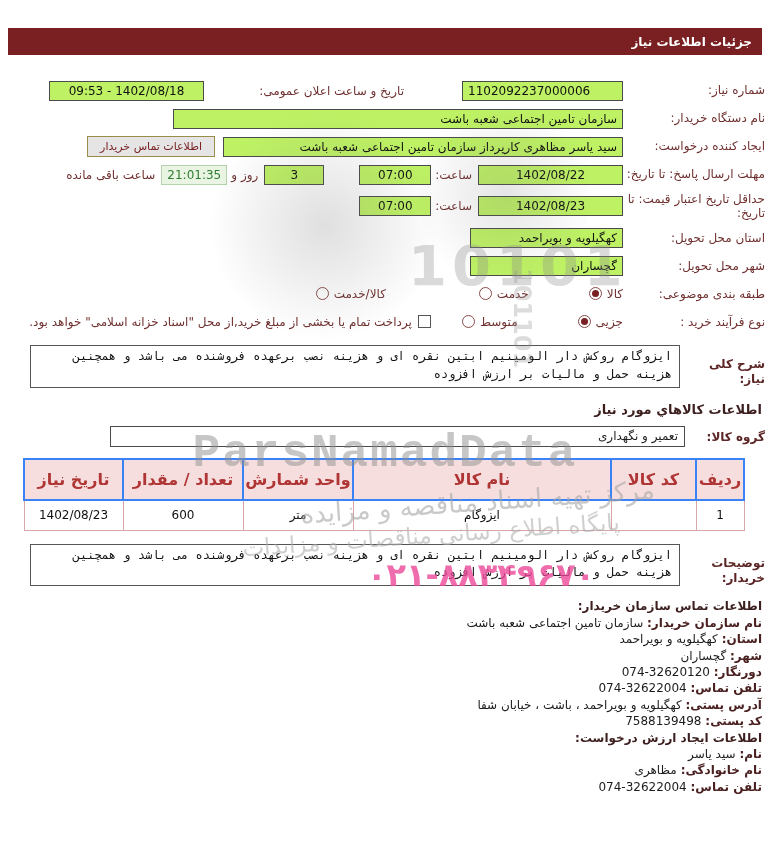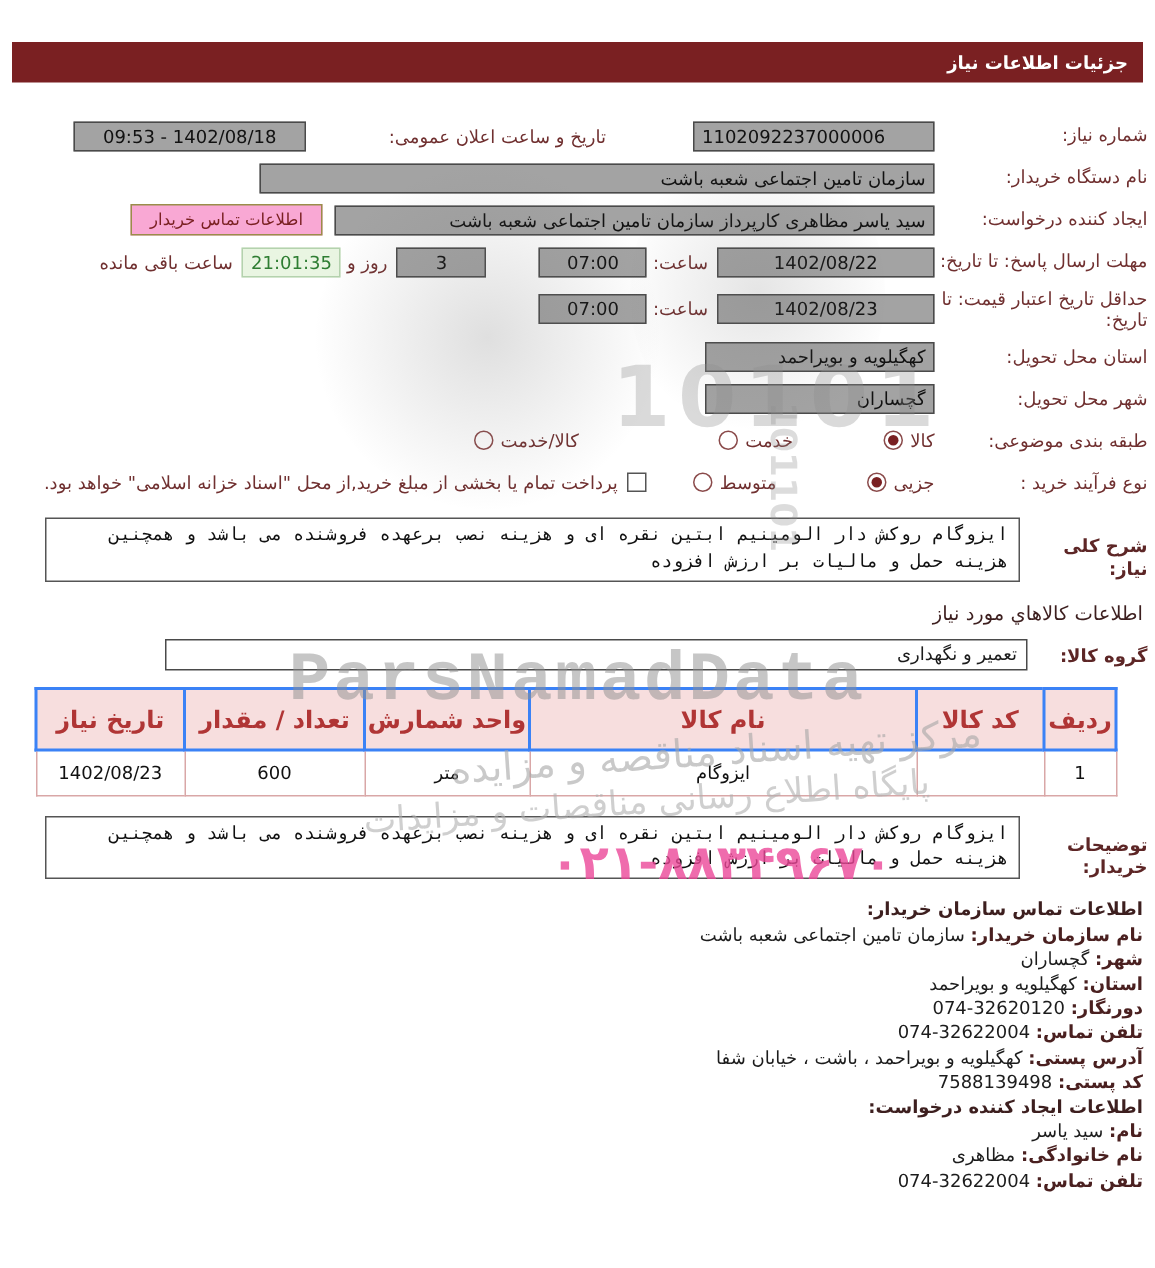--- a/index.html
+++ b/index.html
@@ -35,21 +35,21 @@
     color:#703030;
     font-size:12px;
     width:142px;
     flex-shrink:0;
     text-align:right;
     line-height:1.18;
   }
   .lbl2 { color:#703030; font-size:12px; text-align:right; }
   .inputbox {
     border:1px solid #4a4a4a;
-    background:#a3a3a3;
+    background:#bef264;
     height:20px;
     line-height:18px;
     font-size:12px;
     padding:0 5px;
     overflow:hidden;
     white-space:nowrap;
     color:#111;
   }
   .w-date   { width:145px; text-align:center; }
   .w-hour   { width:72px;  text-align:center; margin-right:4px; }
@@ -66,21 +66,21 @@
     border:1px solid #b4d2ae;
     color:#2e7d32;
     text-align:center;
     font-size:12px;
   }
   .sm-lbl { color:#703030; margin-right:6px; white-space:nowrap; }
   .contact-btn {
     margin-right:8px;
     height:21px;
     padding:0 12px;
-    background:#f9a8d4;
+    background:#e5e5e5;
     border:1px solid #9a8d4a;
     color:#7a2022;
     font-size:11px;
     font-family:inherit;
     cursor:pointer;
     white-space:nowrap;
   }
   .opt-group { display:flex; align-items:center; white-space:nowrap; }
   .opt-label { color:#703030; }
   .radio {
@@ -119,21 +119,21 @@
     padding:3px 7px;
     font-size:12px;
     line-height:1.45;
     text-align:right;
     color:#111;
     background:#fff;
     font-family:Liberation Mono, monospace;
   }
   .goods-header {
     margin:14px 8px 0 0;
-    font-weight:normal;
+    font-weight:bold;
     font-size:13px;
     color:#3d1f1f;
     text-align:right;
   }
   .group-row { display:flex; align-items:center; padding:0 5px; margin-top:9px; }
   .group-lbl { width:80px; flex-shrink:0; color:#5d2626; font-weight:bold; font-size:12px; text-align:right; }
   .group-box {
     width:575px;
     border:1px solid #4a4a4a;
     height:21px; line-height:19px;
@@ -326,44 +326,44 @@
   <div class="block-box">ایزوگام روکش دار الومینیم ابتین نقره ای و هزینه نصب برعهده فروشنده می باشد و همچنین هزینه حمل و مالیات بر ارزش افزوده</div>
 </div>
 
 <div class="contact">
   <div class="c-line c-head">اطلاعات تماس سازمان خریدار:</div>
   <div class="c-line">
     <b>نام سازمان خریدار:</b>
     <span class="val">سازمان تامین اجتماعی شعبه باشت</span>
   </div>
   <div class="c-line">
+    <b>استان:</b>
+    <span class="val">کهگیلویه و بویراحمد</span>
+  </div>
+  <div class="c-line">
     <b>شهر:</b>
     <span class="val">گچساران</span>
   </div>
   <div class="c-line">
-    <b>استان:</b>
-    <span class="val">کهگیلویه و بویراحمد</span>
-  </div>
-  <div class="c-line">
     <b>دورنگار:</b>
     <span class="val ltr">074-32620120</span>
   </div>
   <div class="c-line">
     <b>تلفن تماس:</b>
     <span class="val ltr">074-32622004</span>
   </div>
   <div class="c-line">
     <b>آدرس پستی:</b>
     <span class="val">کهگیلویه و بویراحمد ، باشت ، خیابان شفا</span>
   </div>
   <div class="c-line">
     <b>کد پستی:</b>
     <span class="val ltr">7588139498</span>
   </div>
-  <div class="c-line c-head">اطلاعات ایجاد کننده درخواست:</div>
+  <div class="c-line c-head">اطلاعات ایجاد ارزش درخواست:</div>
   <div class="c-line">
     <b>نام:</b>
     <span class="val">سید یاسر</span>
   </div>
   <div class="c-line">
     <b>نام خانوادگی:</b>
     <span class="val">مظاهری</span>
   </div>
   <div class="c-line">
     <b>تلفن تماس:</b>

